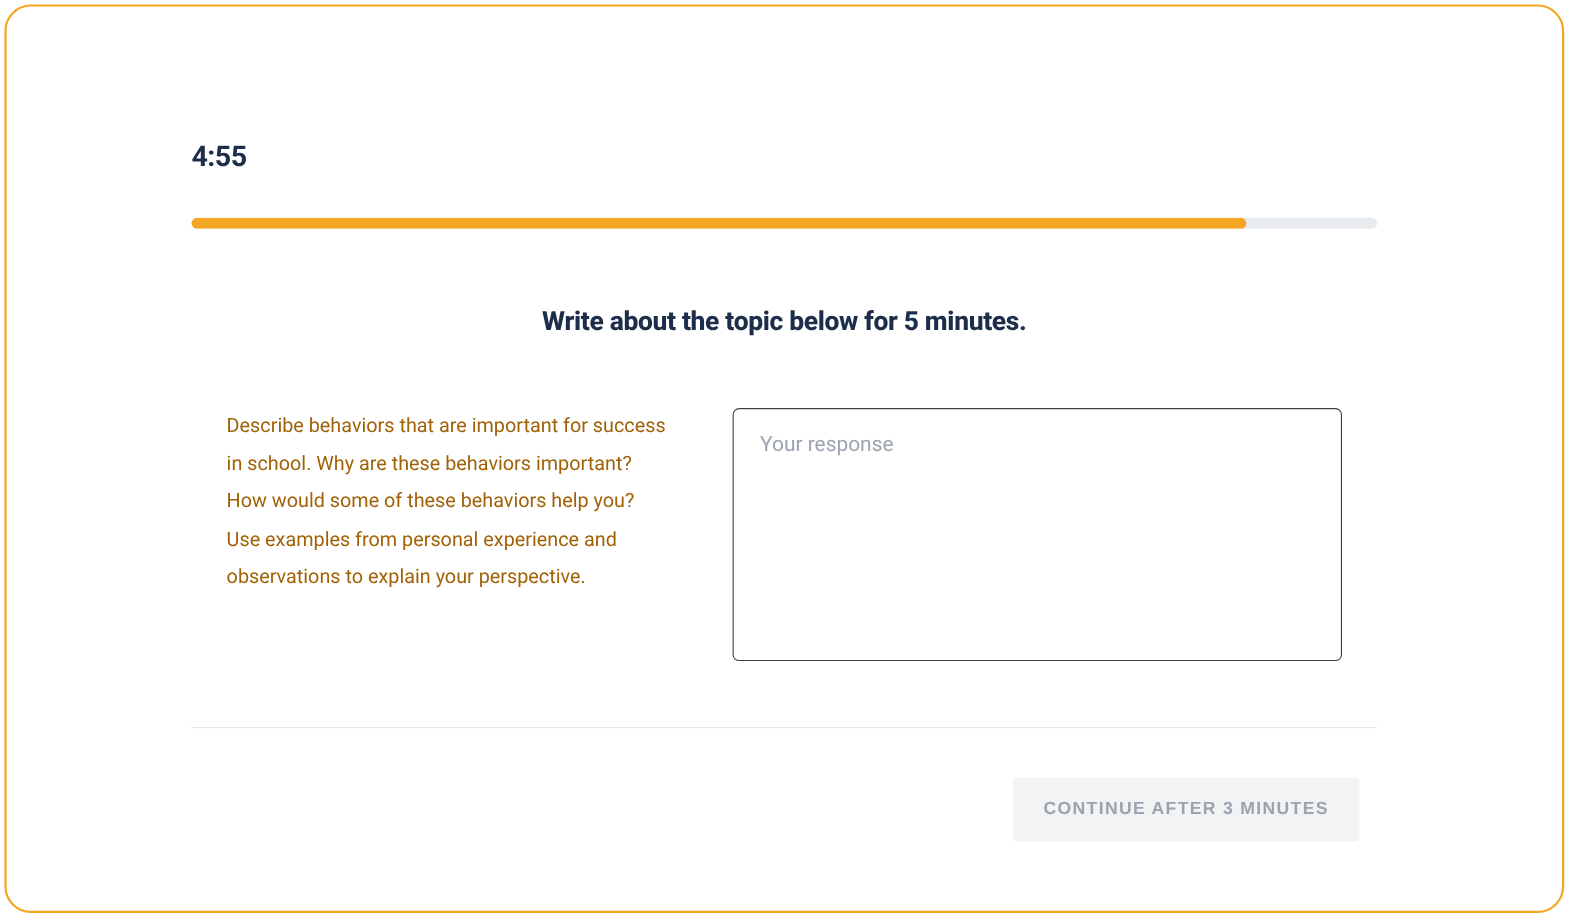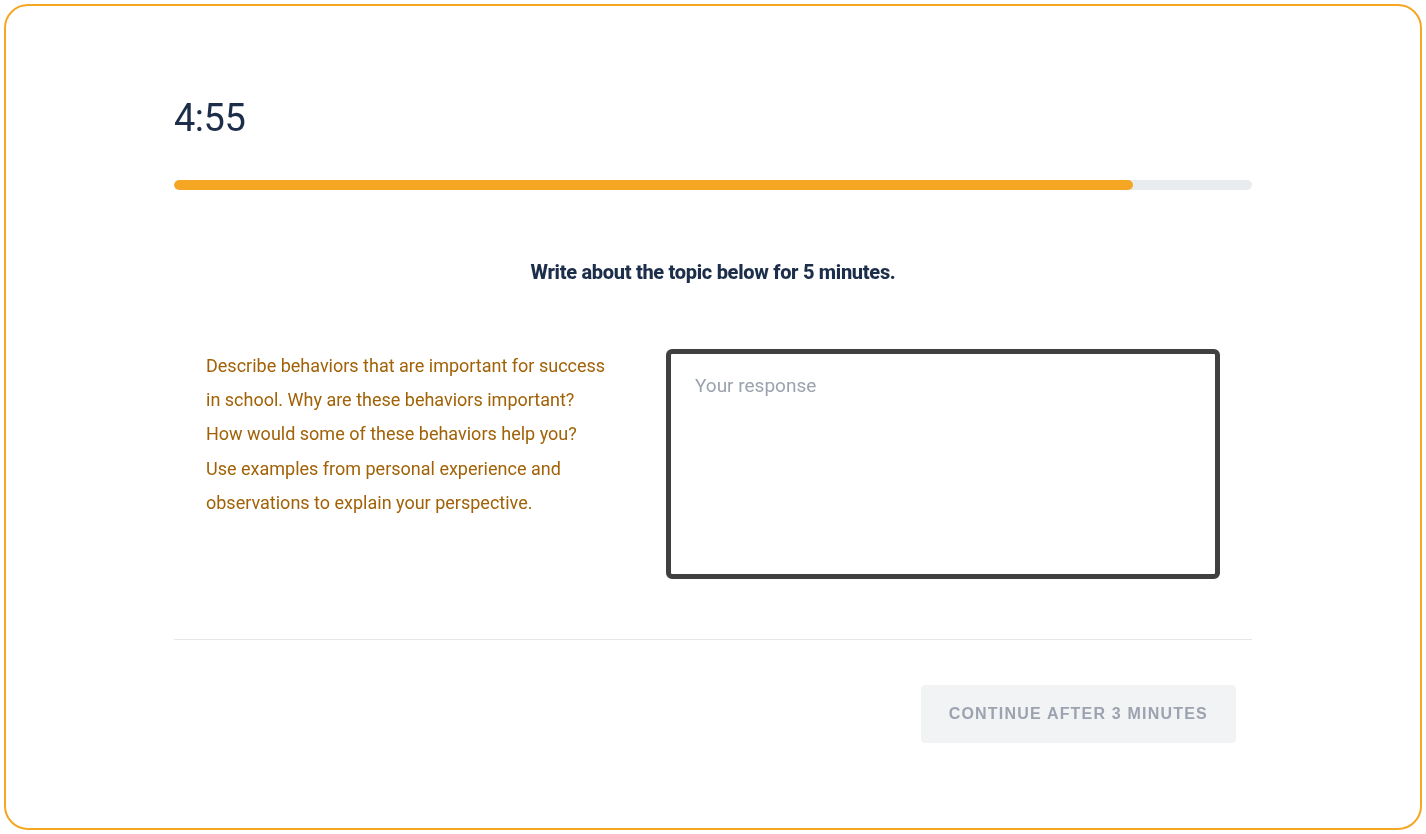--- a/index.html
+++ b/index.html
@@ -16,43 +16,44 @@
     }
     .outer-container {
       border: 2px solid #f5a623;
       border-radius: 24px;
       width: 100%;
       height: 100%;
       padding: 90px 168px 30px 168px;
       position: relative;
     }
     .timer {
-      font-size: 38px;
-      font-weight: 400;
+      font-size: 26px;
+      font-weight: 700;
       color: #1c2e4a;
       margin-bottom: 40px;
       letter-spacing: -0.5px;
+      margin-top: 32px;
     }
     .progress-track {
       width: 100%;
       height: 10px;
       background: #e9ecef;
       border-radius: 5px;
       overflow: hidden;
       margin-bottom: 70px;
     }
     .progress-fill {
       height: 100%;
       background: #f5a623;
       border-radius: 5px;
       width: 89%;
     }
     .instruction-title {
       text-align: center;
-      font-size: 20px;
+      font-size: 24px;
       font-weight: 800;
       color: #1c2e4a;
       margin-bottom: 65px;
       letter-spacing: -0.3px;
     }
     .content-row {
       display: flex;
       gap: 60px;
       padding: 0 32px;
       margin-bottom: 60px;
@@ -60,21 +61,21 @@
     .prompt-text {
       flex: 0 0 400px;
       font-size: 18px;
       line-height: 1.9;
       color: #a16207;
       font-weight: 400;
     }
     .response-box {
       flex: 1;
       min-height: 230px;
-      border: 5px solid #404040;
+      border: 1px solid #404040;
       border-radius: 6px;
       padding: 20px 24px;
       font-size: 19px;
       color: #9ca3af;
       font-family: inherit;
       resize: none;
       outline: none;
     }
     .response-box::placeholder {
       color: #9ca3af;

